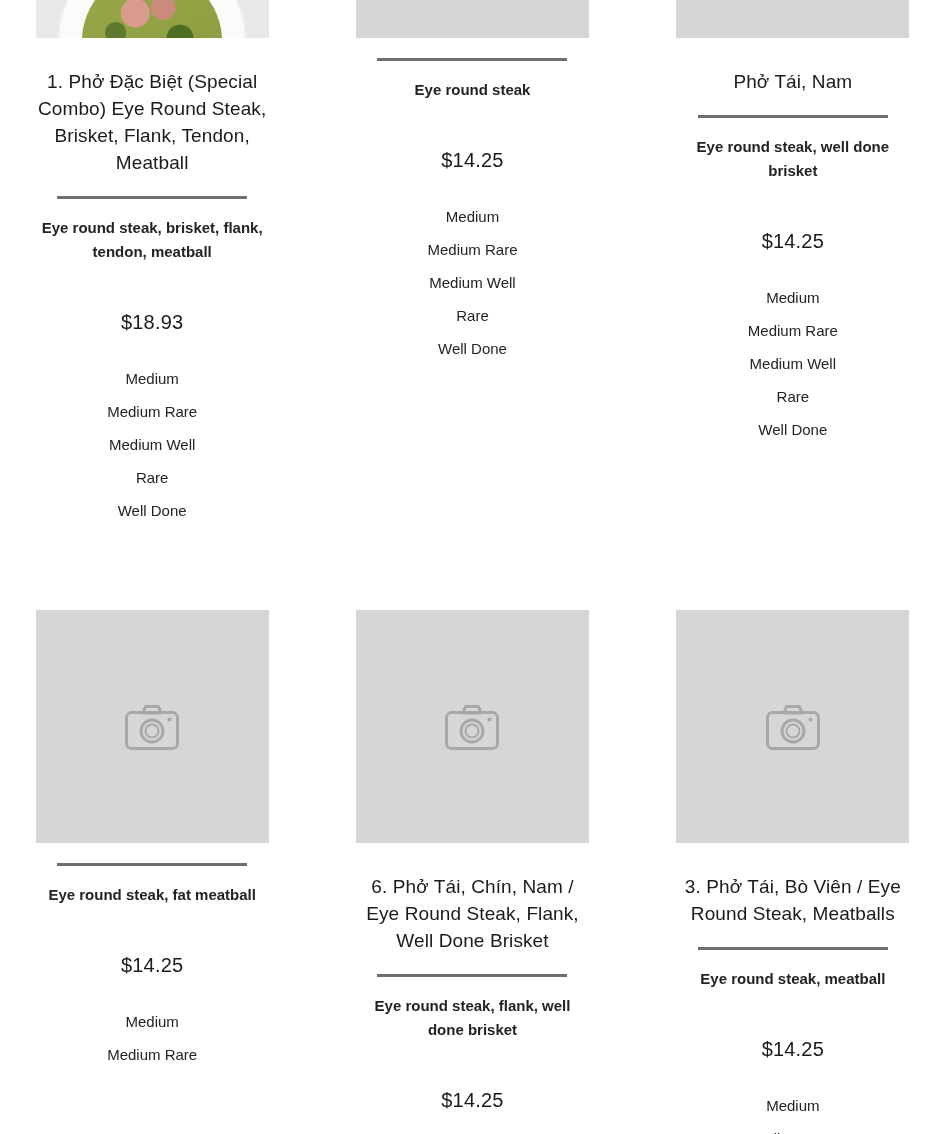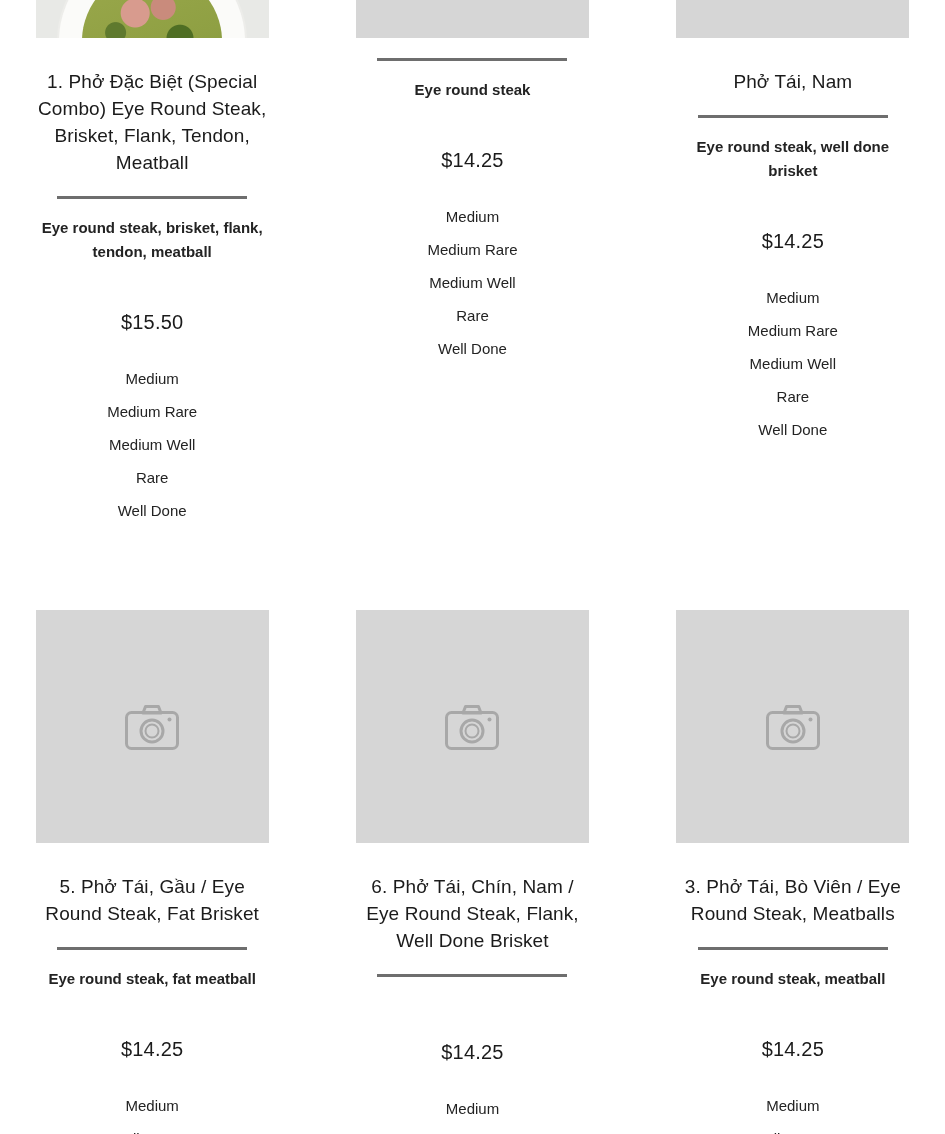--- a/index.html
+++ b/index.html
@@ -142,21 +142,21 @@
 
 <div class="menu-grid row-top">
 
   <div class="menu-card">
     <div class="card-media photo">
       <div class="pho-bowl"></div>
     </div>
     <div class="card-title">1. Phở Đặc Biệt (Special Combo) Eye Round Steak, Brisket, Flank, Tendon, Meatball</div>
     <hr class="card-divider">
     <div class="card-description">Eye round steak, brisket, flank, tendon, meatball</div>
-    <div class="card-price">$15.50</div>
+    <div class="card-price">$18.93</div>
     <ul class="card-options">
       <li class="card-option">Medium</li>
       <li class="card-option">Medium Rare</li>
       <li class="card-option">Medium Well</li>
       <li class="card-option">Rare</li>
       <li class="card-option">Well Done</li>
     </ul>
   </div>
 
   <div class="menu-card">
@@ -199,21 +199,20 @@
   <div class="menu-card">
     <div class="card-media">
       <svg class="placeholder-icon" width="54" height="46" viewBox="0 0 54 46">
         <rect x="1.5" y="8.5" width="51" height="36" rx="5" ry="5" fill="none" stroke="#a8a8a8" stroke-width="3"></rect>
         <path d="M18 9 L20.5 2.5 L33.5 2.5 L36 9 Z" fill="none" stroke="#a8a8a8" stroke-width="3" stroke-linejoin="round"></path>
         <circle cx="27" cy="27" r="11" fill="none" stroke="#a8a8a8" stroke-width="3"></circle>
         <circle cx="27" cy="27" r="6.5" fill="none" stroke="#a8a8a8" stroke-width="2"></circle>
         <circle cx="44.5" cy="15.5" r="2" fill="#a8a8a8"></circle>
       </svg>
     </div>
-    <div class="card-title">5. Phở Tái, Gầu / Eye Round Steak, Fat Brisket</div>
     <hr class="card-divider">
     <div class="card-description">Eye round steak, fat meatball</div>
     <div class="card-price">$14.25</div>
     <ul class="card-options">
       <li class="card-option">Medium</li>
       <li class="card-option">Medium Rare</li>
 
     </ul>
   </div>
 
@@ -222,20 +221,21 @@
       <svg class="placeholder-icon" width="54" height="46" viewBox="0 0 54 46">
         <rect x="1.5" y="8.5" width="51" height="36" rx="5" ry="5" fill="none" stroke="#a8a8a8" stroke-width="3"></rect>
         <path d="M18 9 L20.5 2.5 L33.5 2.5 L36 9 Z" fill="none" stroke="#a8a8a8" stroke-width="3" stroke-linejoin="round"></path>
         <circle cx="27" cy="27" r="11" fill="none" stroke="#a8a8a8" stroke-width="3"></circle>
         <circle cx="27" cy="27" r="6.5" fill="none" stroke="#a8a8a8" stroke-width="2"></circle>
         <circle cx="44.5" cy="15.5" r="2" fill="#a8a8a8"></circle>
       </svg>
     </div>
     <div class="card-title">6. Phở Tái, Chín, Nam / Eye Round Steak, Flank, Well Done Brisket</div>
     <hr class="card-divider">
+    <div class="card-description">Eye round steak, flank, well done brisket</div>
     <div class="card-price">$14.25</div>
     <ul class="card-options">
       <li class="card-option">Medium</li>
 
     </ul>
   </div>
 
   <div class="menu-card">
     <div class="card-media">
       <svg class="placeholder-icon" width="54" height="46" viewBox="0 0 54 46">

